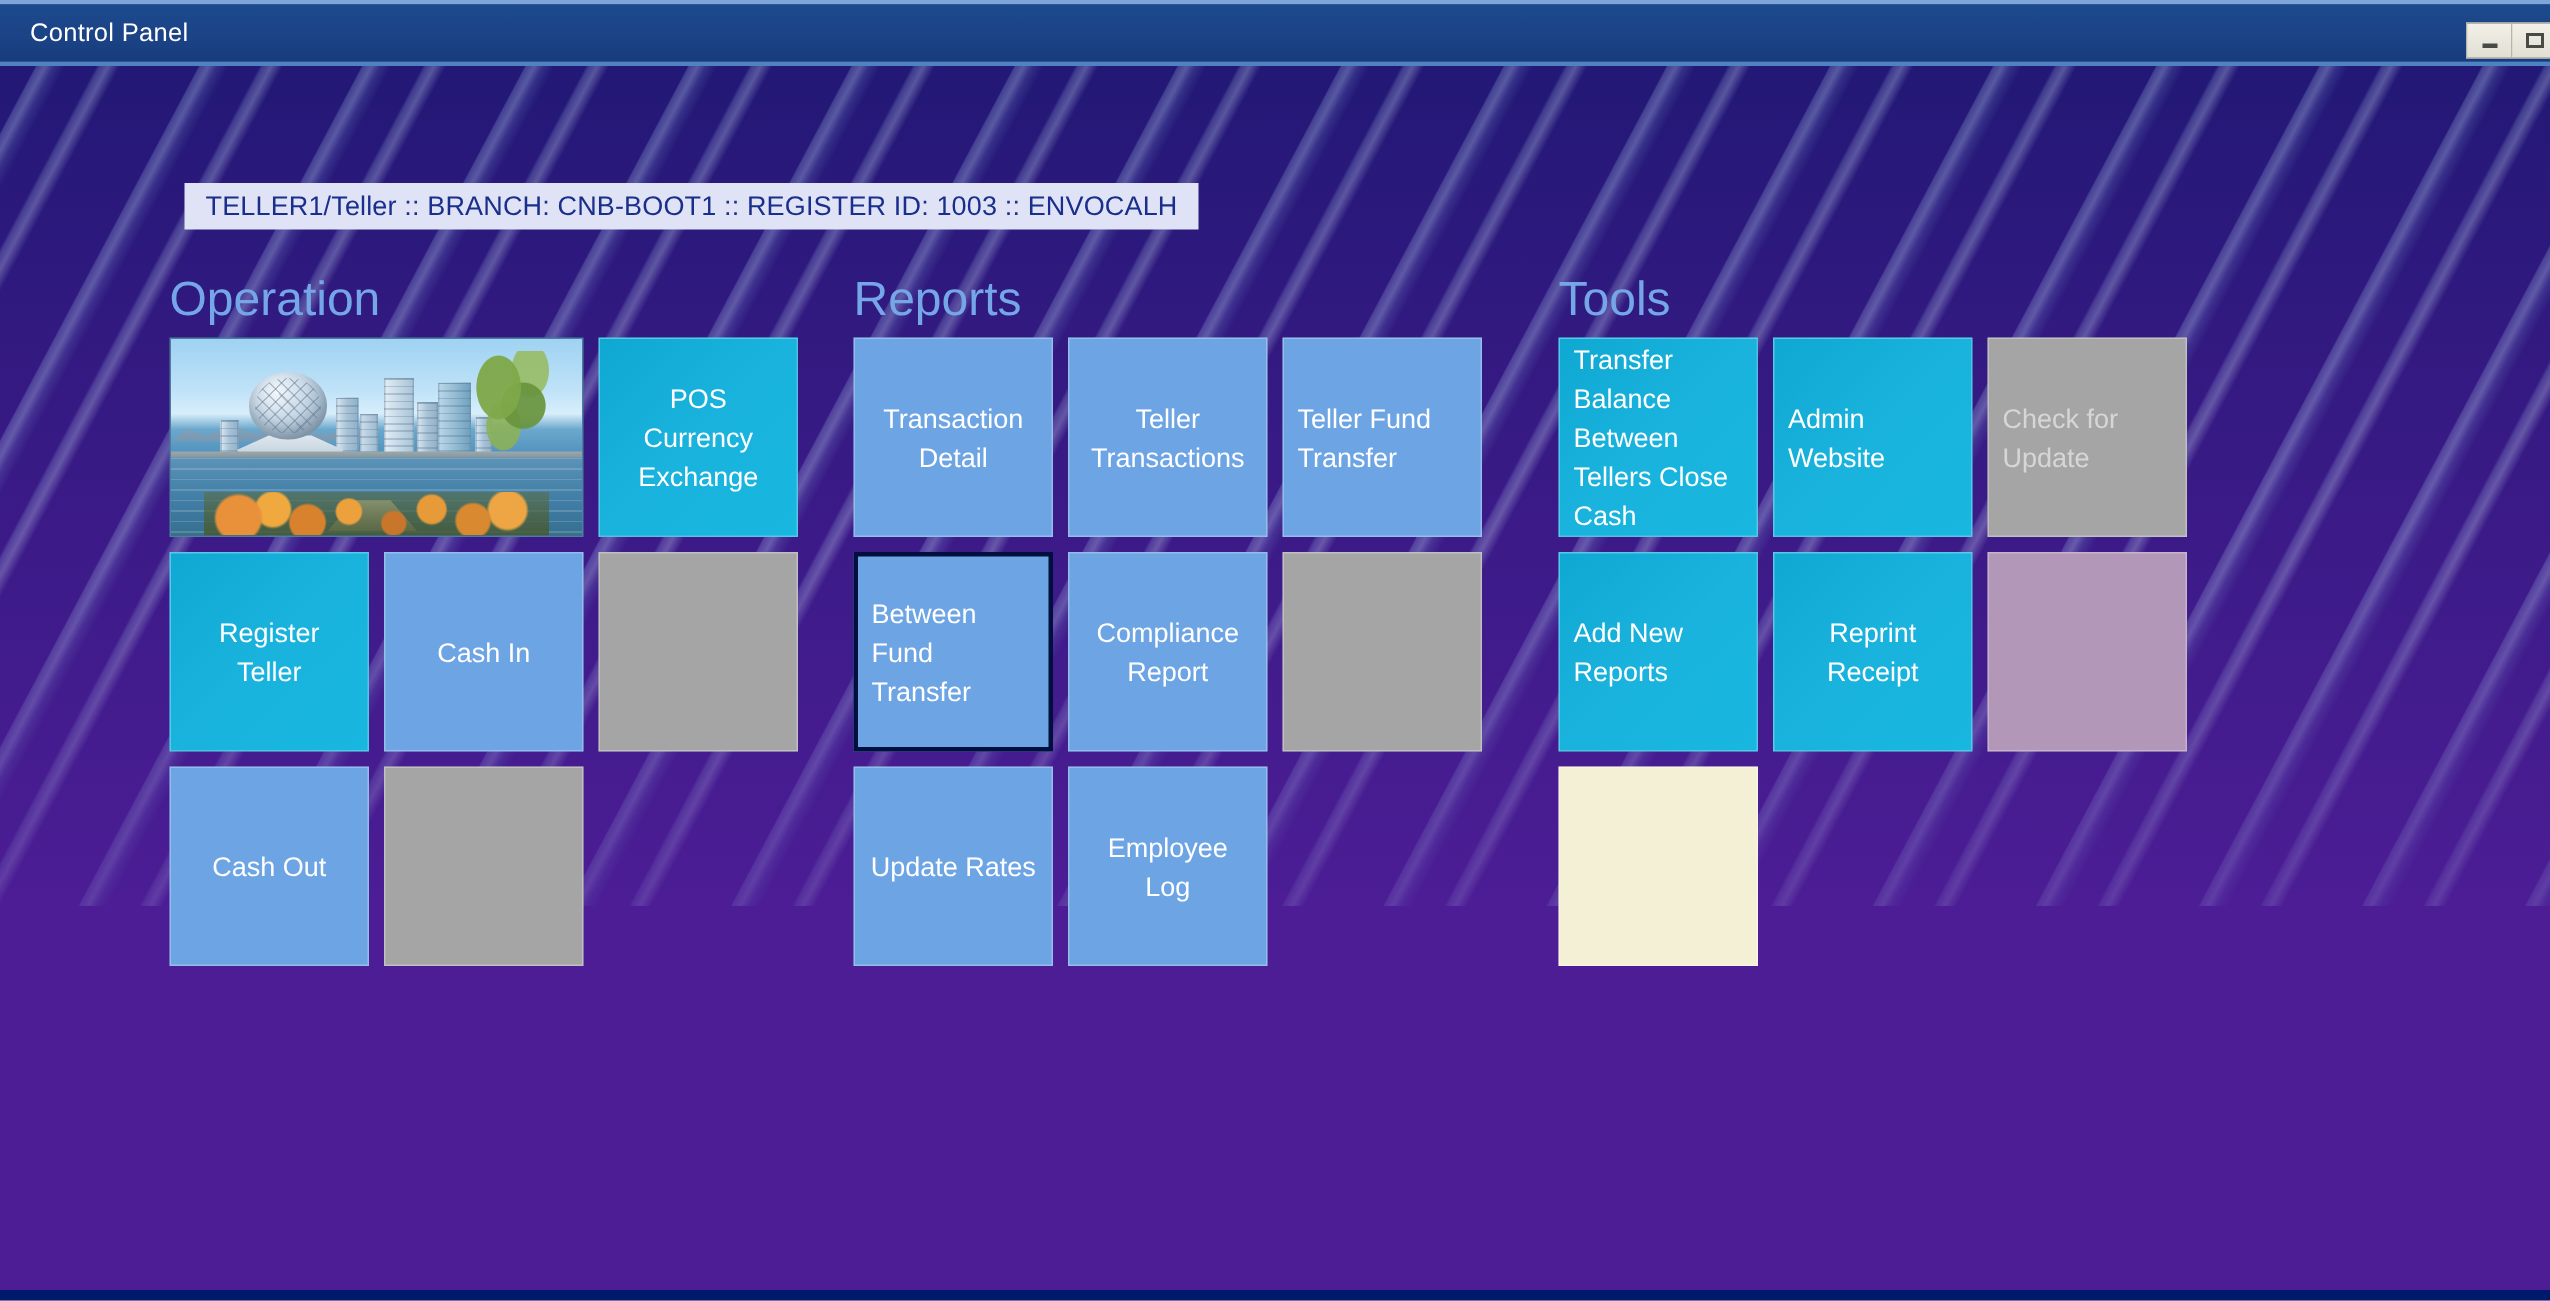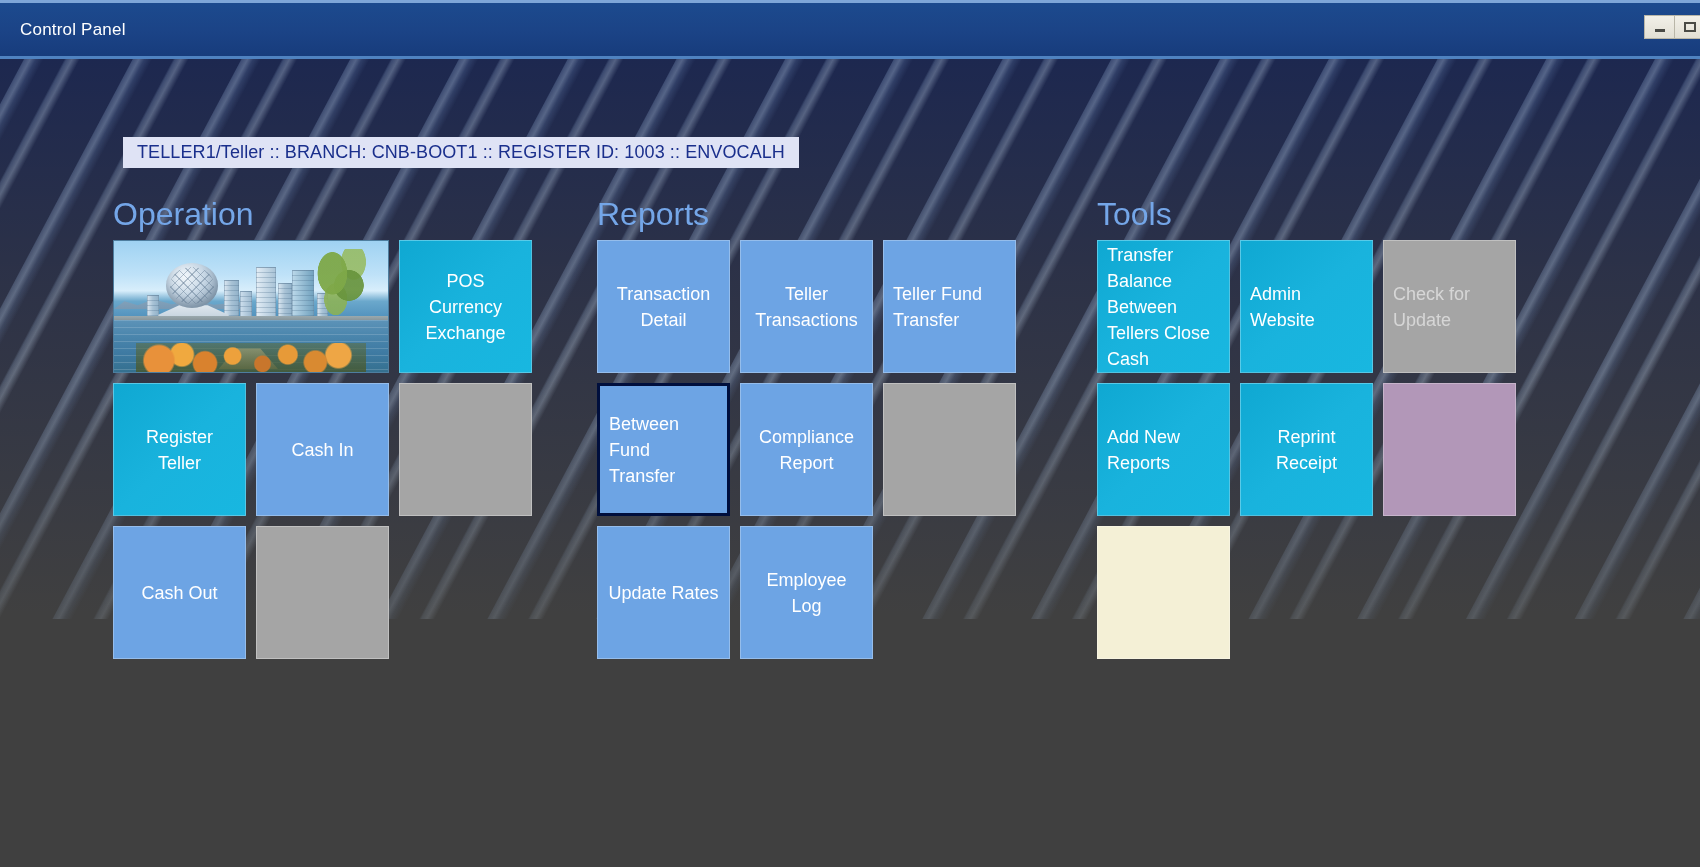--- a/index.html
+++ b/index.html
@@ -16,21 +16,21 @@
     position: relative;
     width: 1700px;
     height: 867px;
     background: #001a6b;
     border-top: 3px solid #7ea6d8;
   }
 
   
   #title-bar {
     position: relative;
-    height: 56px;
+    height: 41px;
     width: 100%;
     background: linear-gradient(to bottom, #1c4a8e 0%, #1b4386 55%, #173c7c 100%);
     border-bottom: 3px solid #4f82c0;
     display: flex;
     align-items: center;
   }
   #title-text {
     color: #ffffff;
     font-size: 17px;
     margin-left: 20px;
@@ -62,21 +62,21 @@
   }
   .glyph-max {
     width: 12px; height: 10px; border: 2px solid #4a4a45;
   }
 
   
   #content-area {
     position: relative;
     width: 100%;
     height: 816px;
-    background: #404040;
+    background: #4c1d95;
     overflow: hidden;
   }
   
   #stripe-banner {
     position: absolute;
     top: 0; left: 0;
     width: 1700px;
     height: 560px;
     overflow: hidden;
     pointer-events: none;
@@ -146,22 +146,22 @@
     width: 100%;
     height: 520px;
     z-index: 4;
     display: block;
   }
   .group {
     position: absolute;
     top: 0;
   }
   #group-operation { left: 113px; }
-  #group-reports   { left: 597px; }
-  #group-tools     { left: 1097px; }
+  #group-reports   { left: 569px; }
+  #group-tools     { left: 1039px; }
 
   .group-title {
     color: #74a6e8;
     font-size: 32px;
     font-weight: 400;
     line-height: 30px;
     margin-bottom: 11px;
     white-space: nowrap;
   }
 

